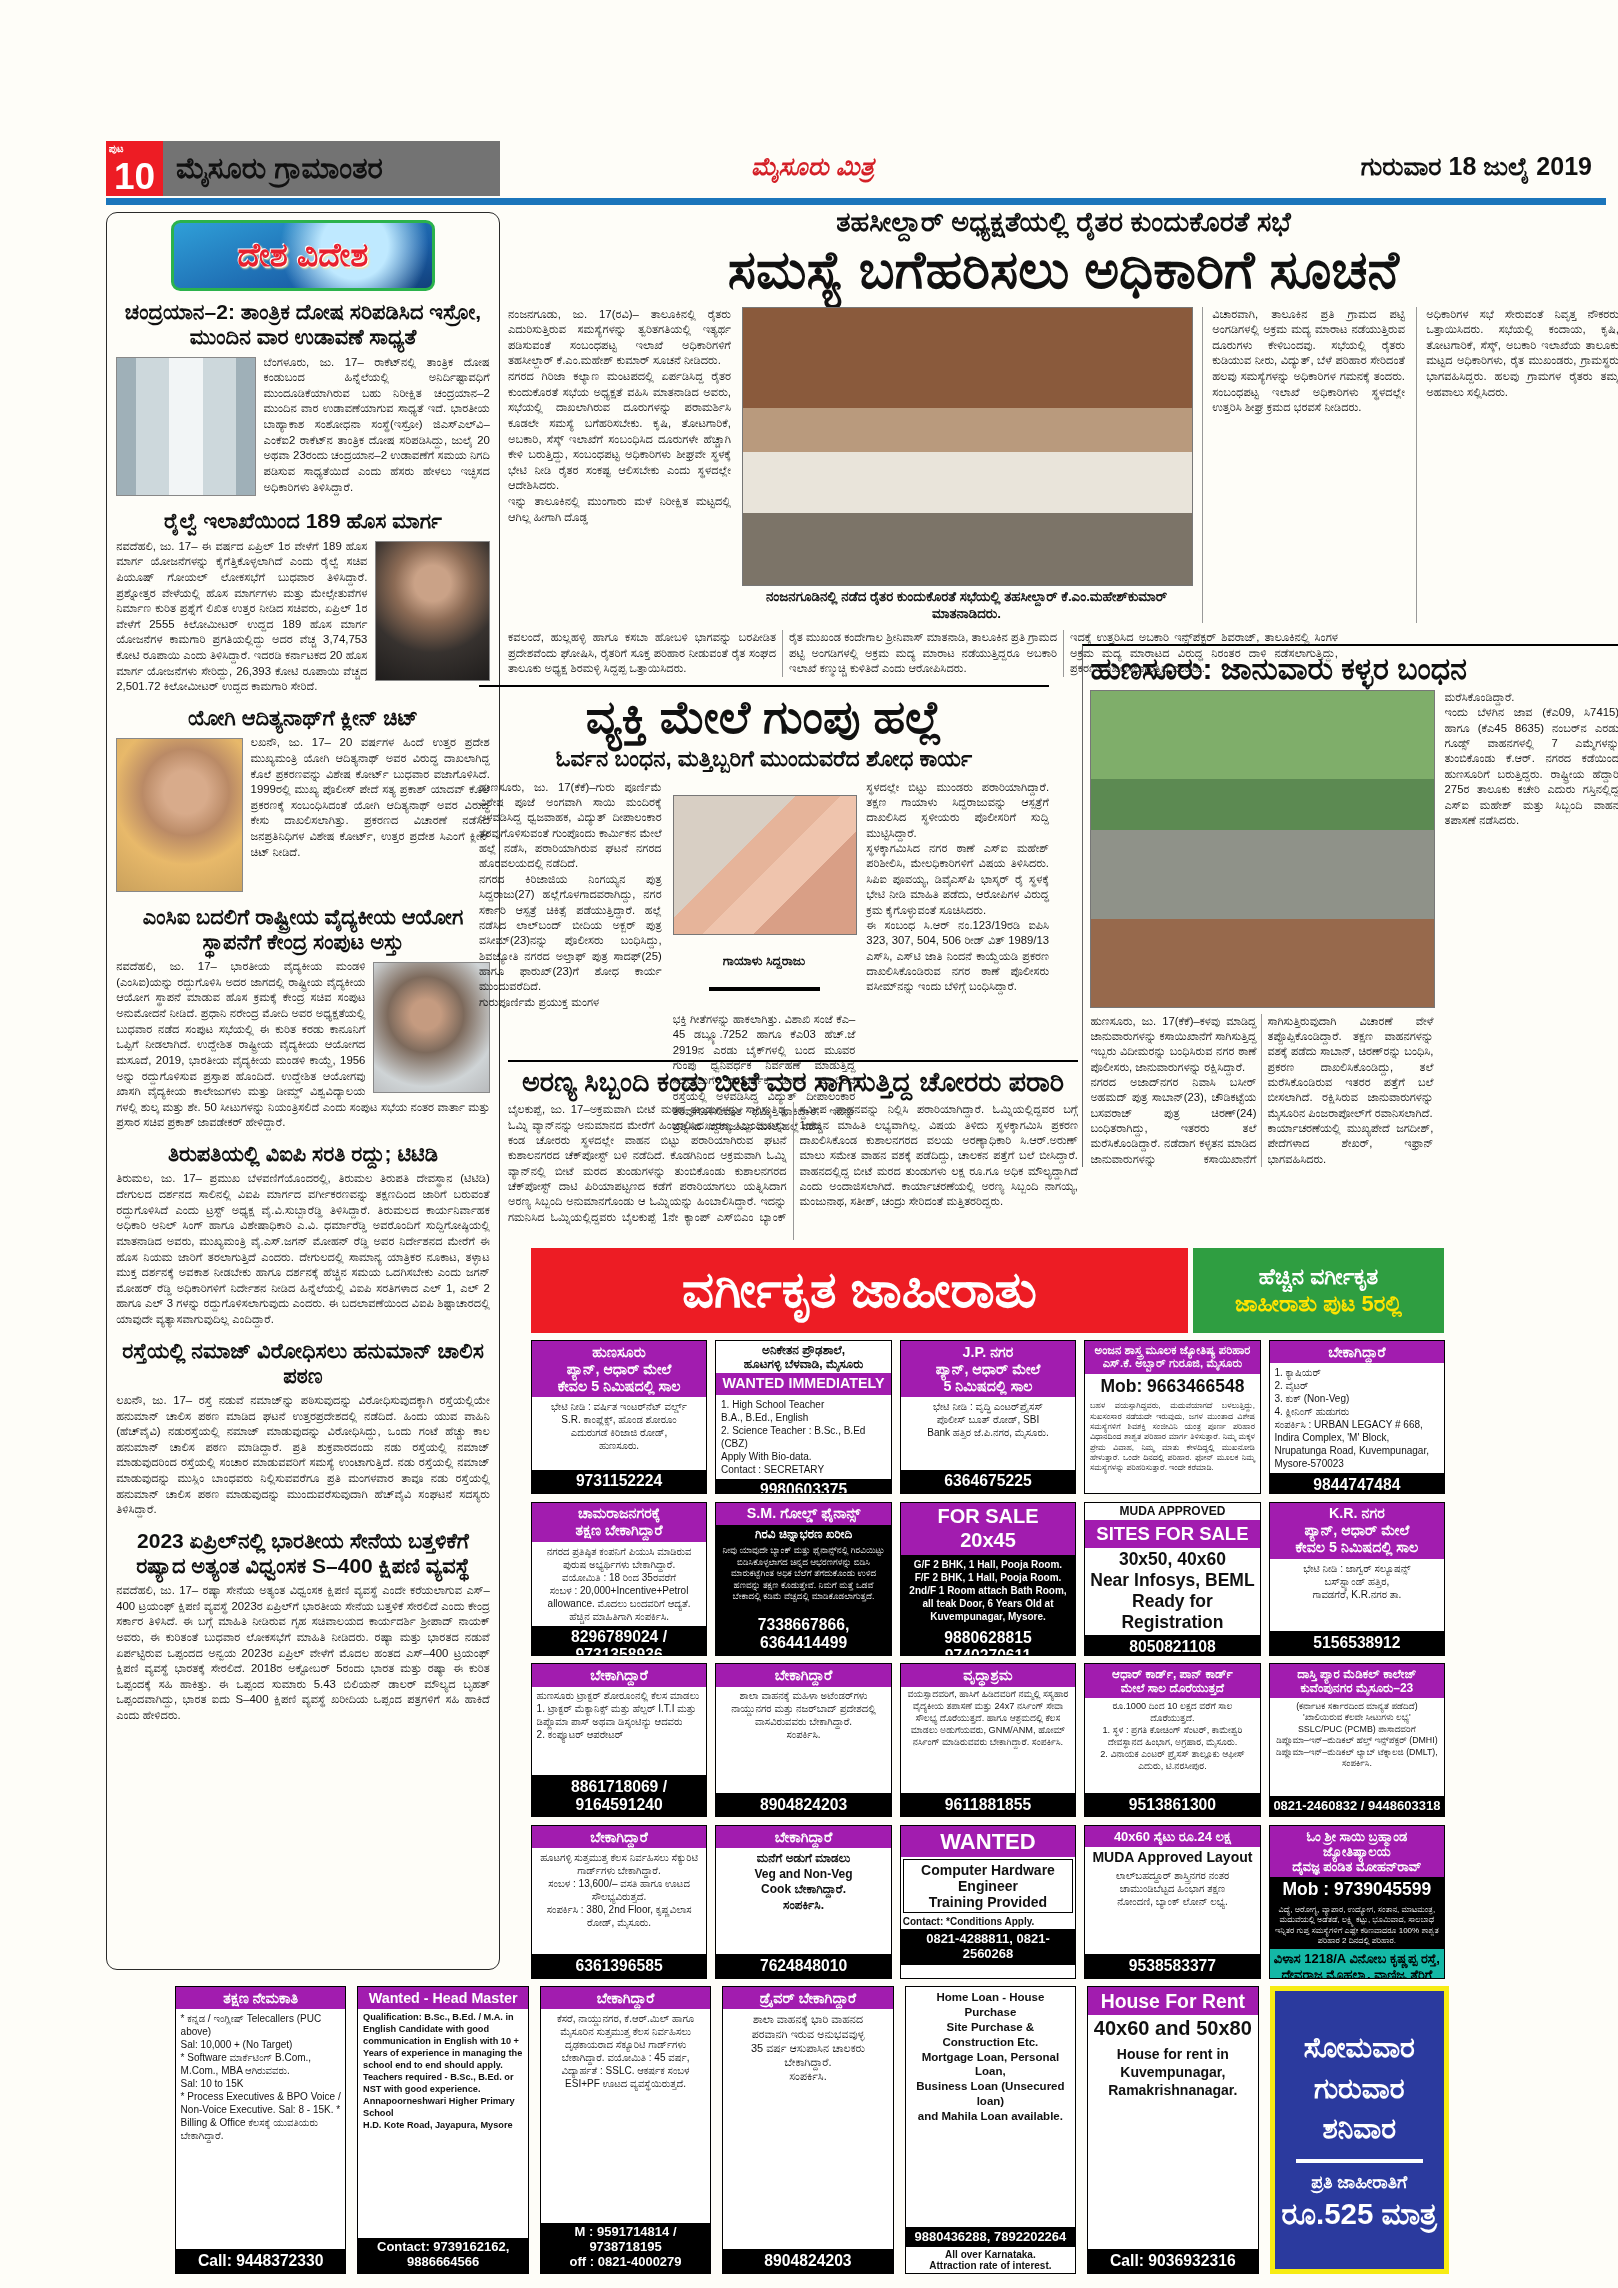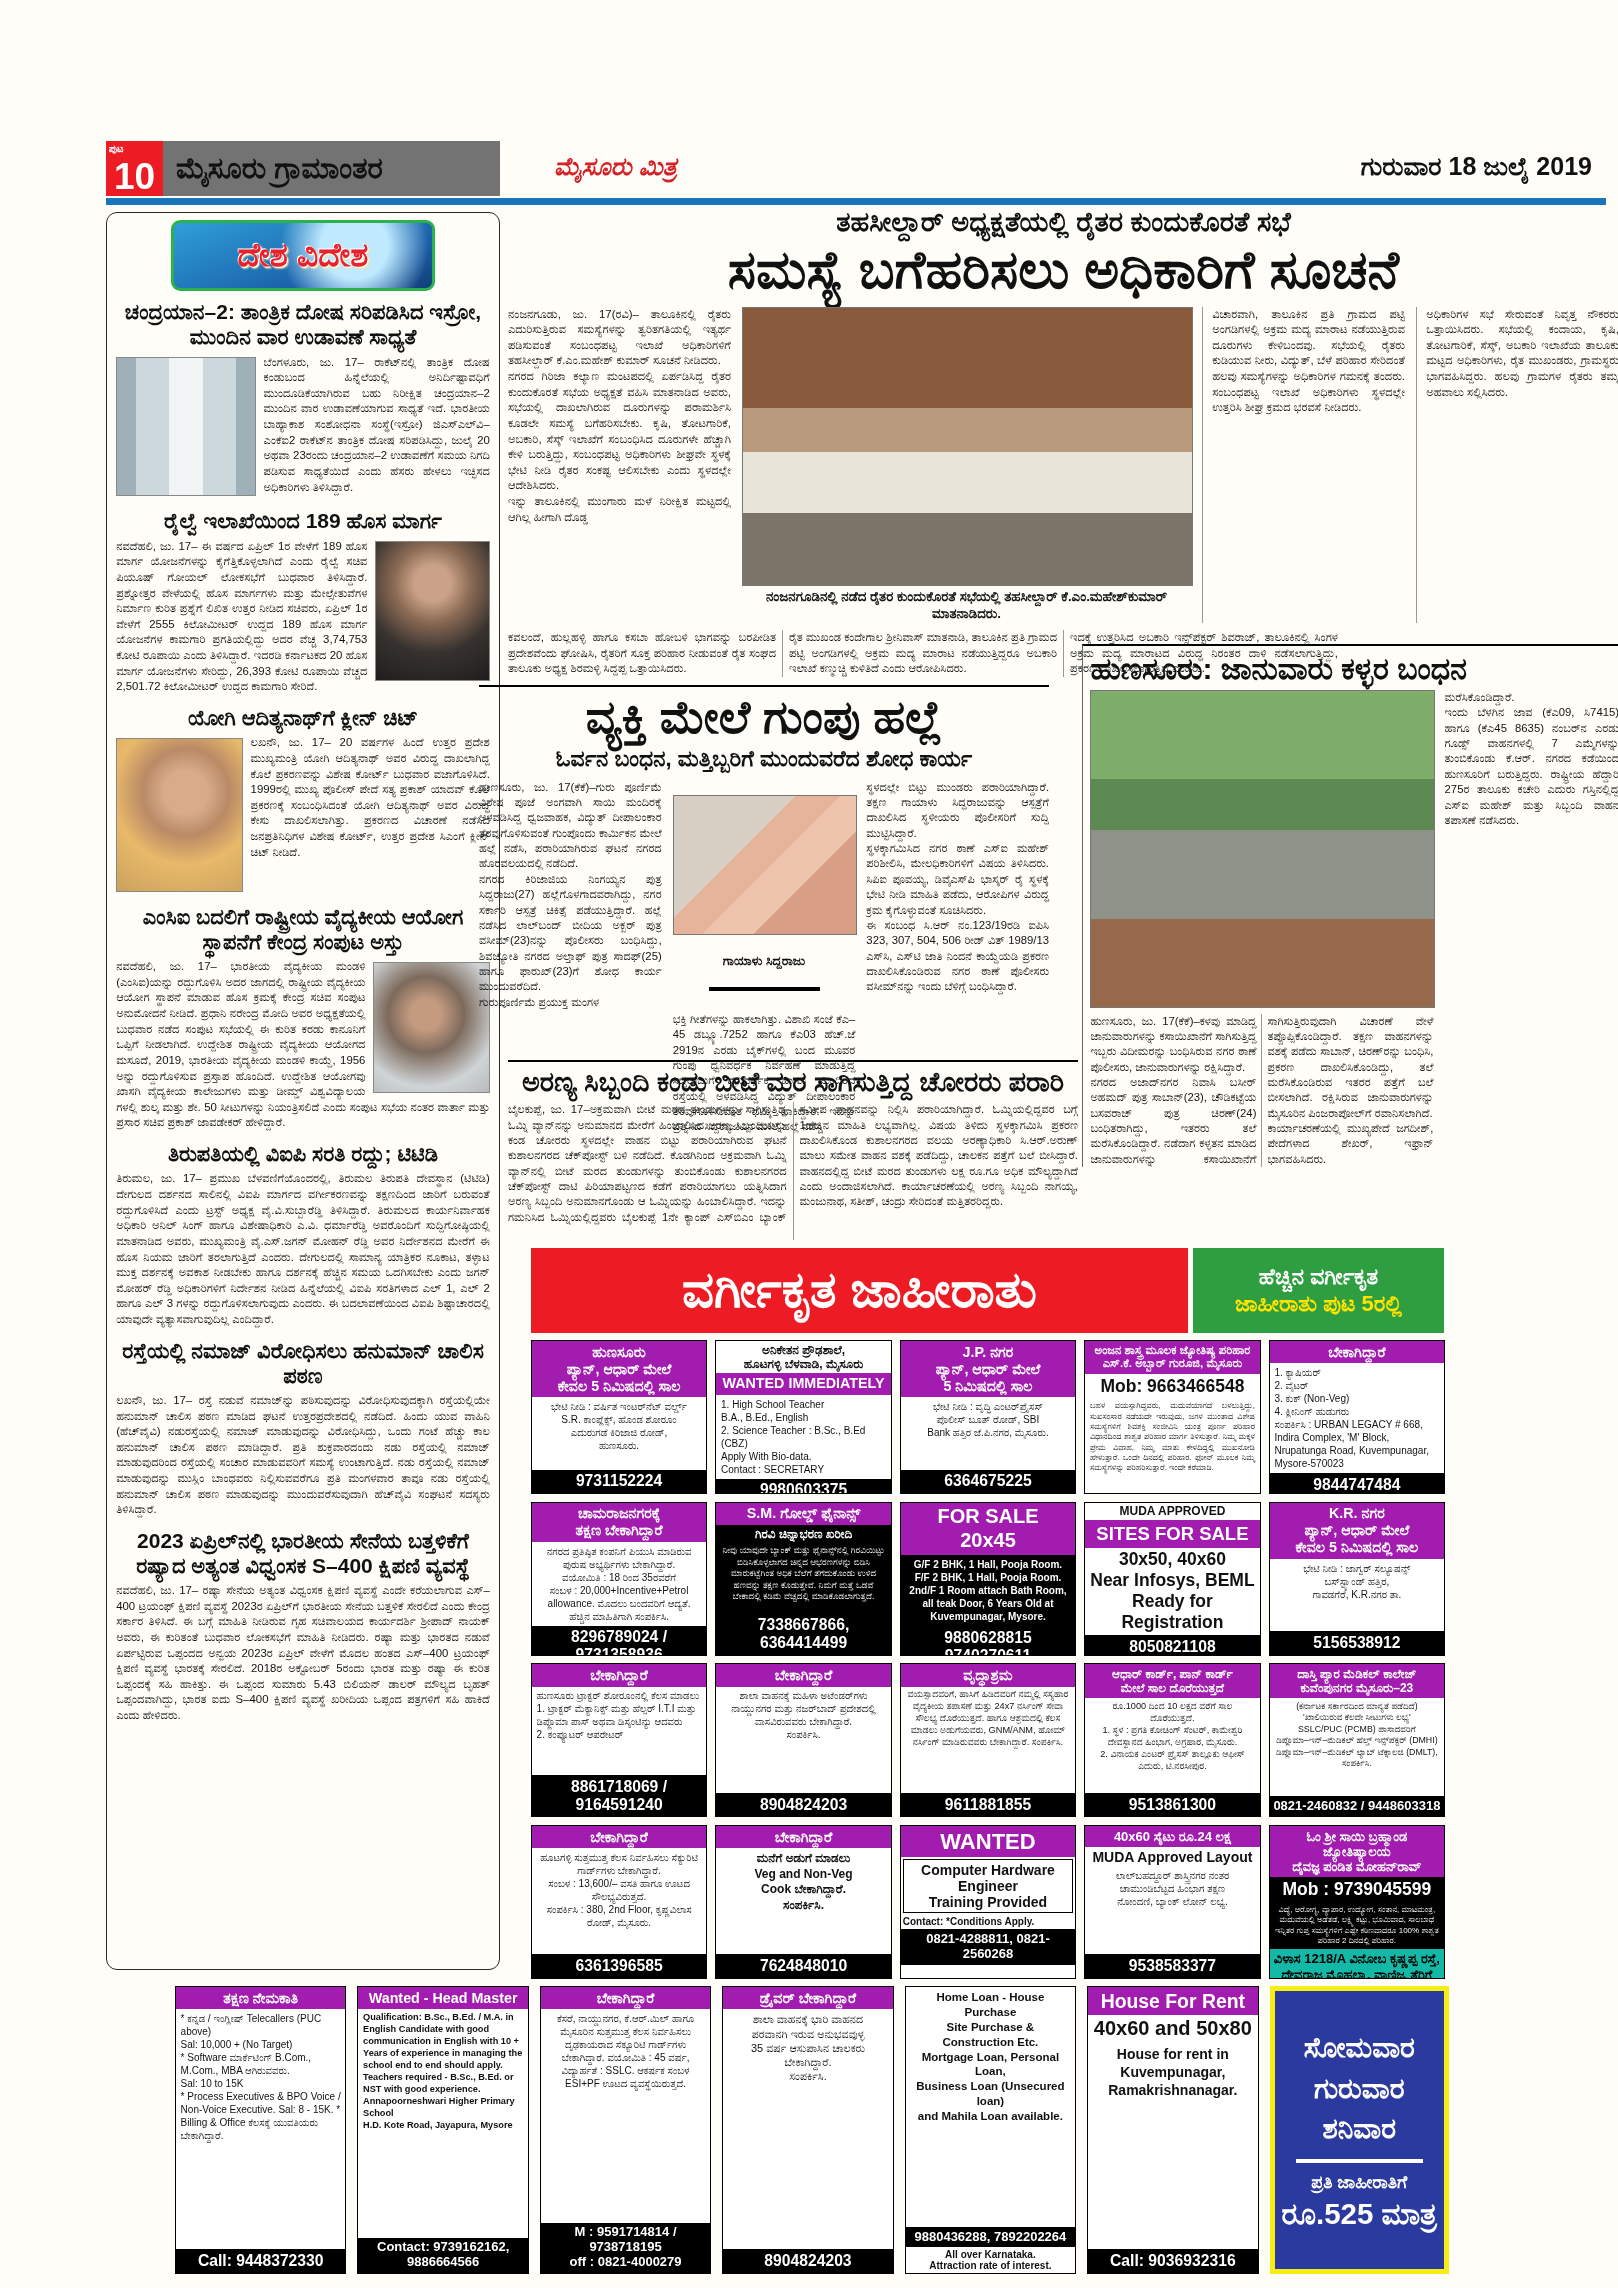--- a/index.html
+++ b/index.html
@@ -5,21 +5,21 @@
   html,body{margin:0;padding:0;background:#e9e9e9;}
   #page{position:relative;width:1619px;height:2289px;background:#fefdf8;
         font-family:"Liberation Sans","DejaVu Sans",sans-serif;color:#111;overflow:hidden;}
   .abs{position:absolute;}
   
   .hdr-badge{left:106px;top:141px;width:57px;height:55px;background:#ed1c24;color:#fff;}
   .hdr-badge .lbl{position:absolute;left:2.8px;top:1.8px;font-size:10px;font-weight:bold;}
   .hdr-badge .num{position:absolute;left:0;right:0;bottom:0.9px;text-align:center;font-size:37px;font-weight:bold;line-height:1;}
   .hdr-section{left:163px;top:141px;width:337px;height:55px;background:#737373;
                font-size:29px;font-weight:bold;line-height:55px;padding-left:13px;box-sizing:border-box;}
-  .hdr-mast{left:554px;top:152px;width:517px;text-align:left;color:#d42027;
+  .hdr-mast{left:554px;top:152px;width:517px;text-align:center;color:#d42027;
             font-size:25px;font-weight:bold;font-style:italic;}
   .hdr-date{left:1227px;top:152px;width:378px;text-align:right;font-size:25px;font-weight:bold;padding-right:13px;box-sizing:border-box;}
   .hdr-rule{left:106px;top:198px;width:1500px;height:7.4px;background:#1b75bb;}
   
   .leftbox{left:106px;top:212px;width:394px;height:1758px;border:1.8px solid #2a2a2a;border-radius:11px;
            padding:5.5px 9.2px;box-sizing:border-box;overflow:hidden;background:#fefdf8;}
   .dv-logo{width:258px;height:65px;margin:1.8px auto 5.5px auto;border:3.7px solid #2bb24c;border-radius:9.2px;
            background:radial-gradient(circle at 70% 35%,#bfe9ff 0 18%,rgba(255,255,255,0) 40%),linear-gradient(160deg,#2f9fd8,#1a5fa8 70%,#123f7a);
            display:flex;align-items:center;justify-content:center;}
   .dv-logo span{color:#e8212e;font-size:33px;font-weight:bold;text-shadow:0.9px 0.9px 0 #fff,-0.9px -0.9px 0 #fff,1.8px 1.8px 1.8px #f9e79b;}

